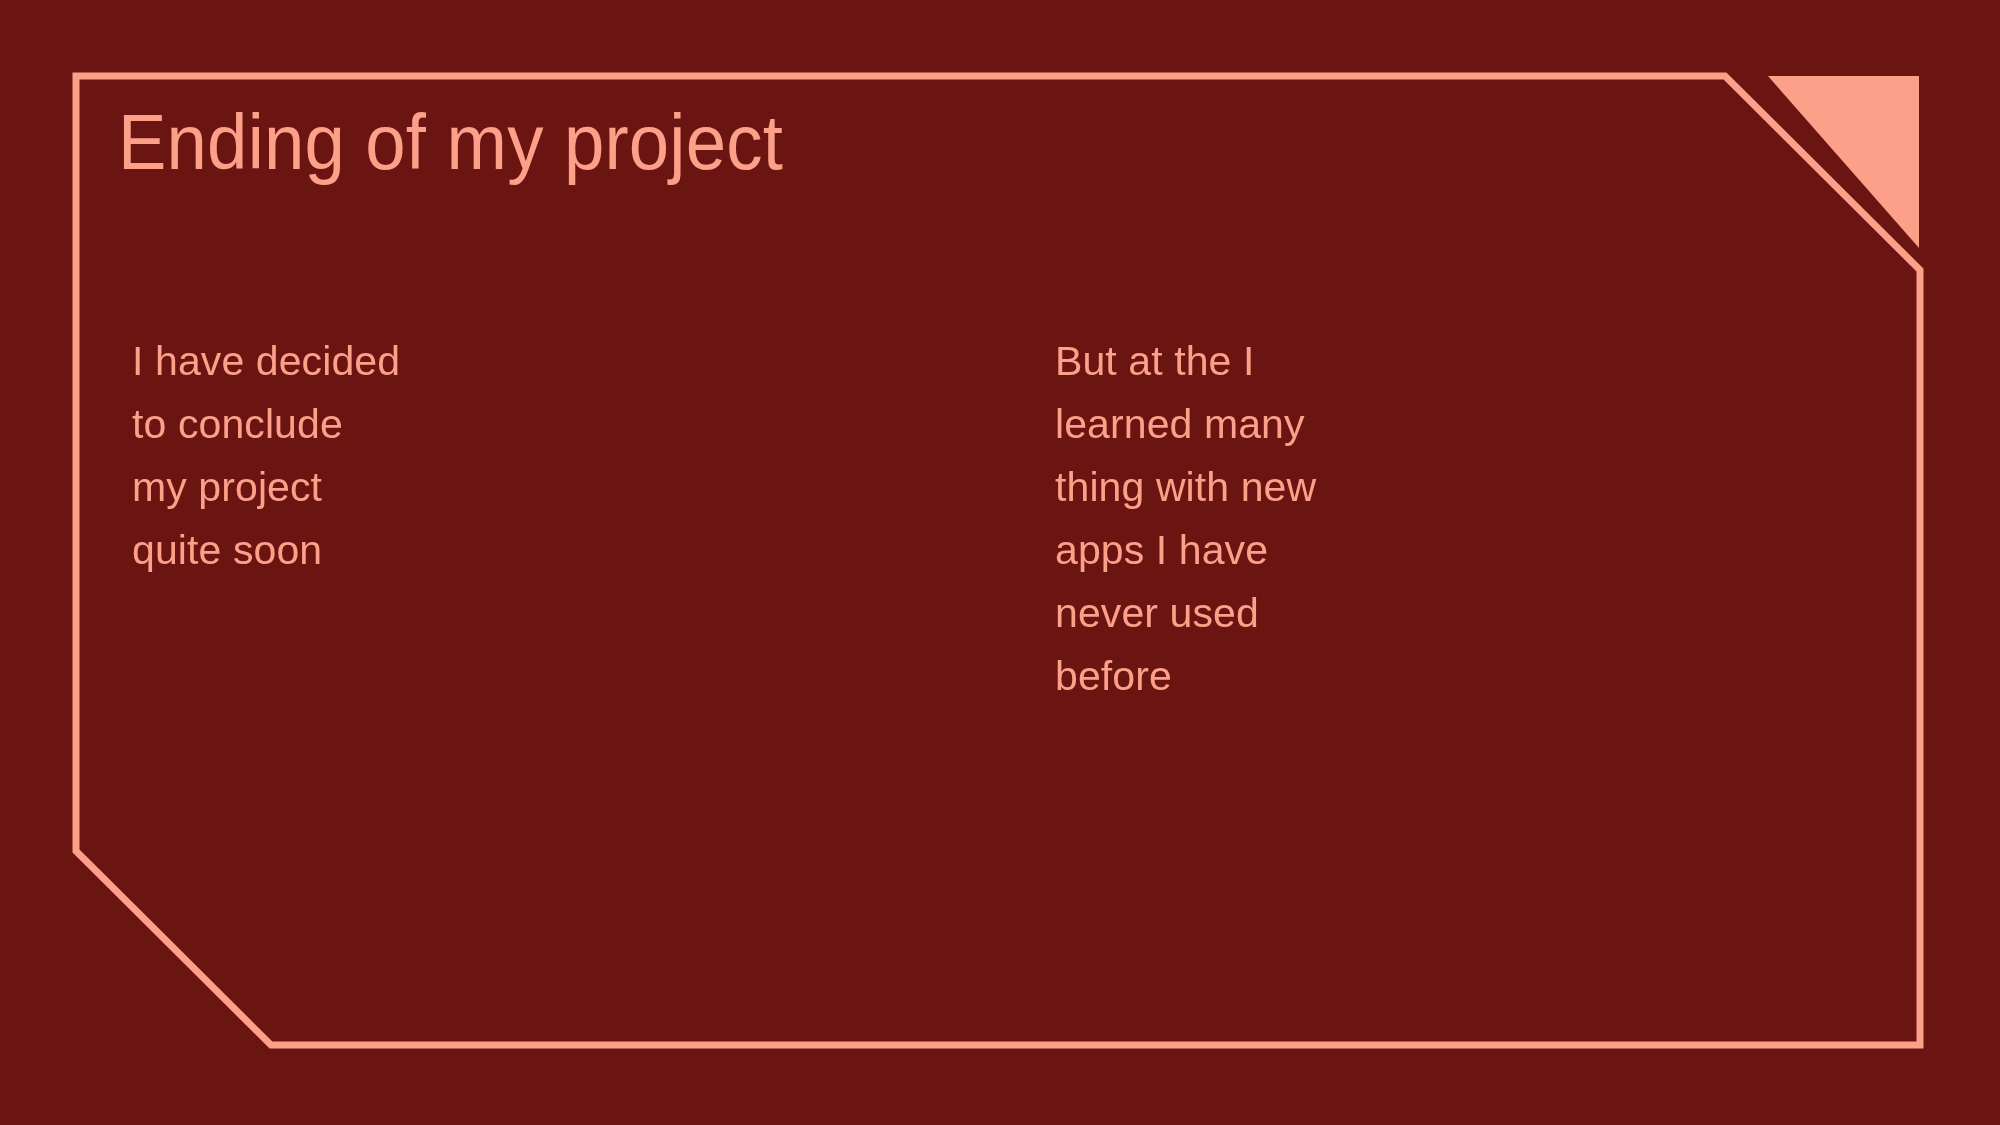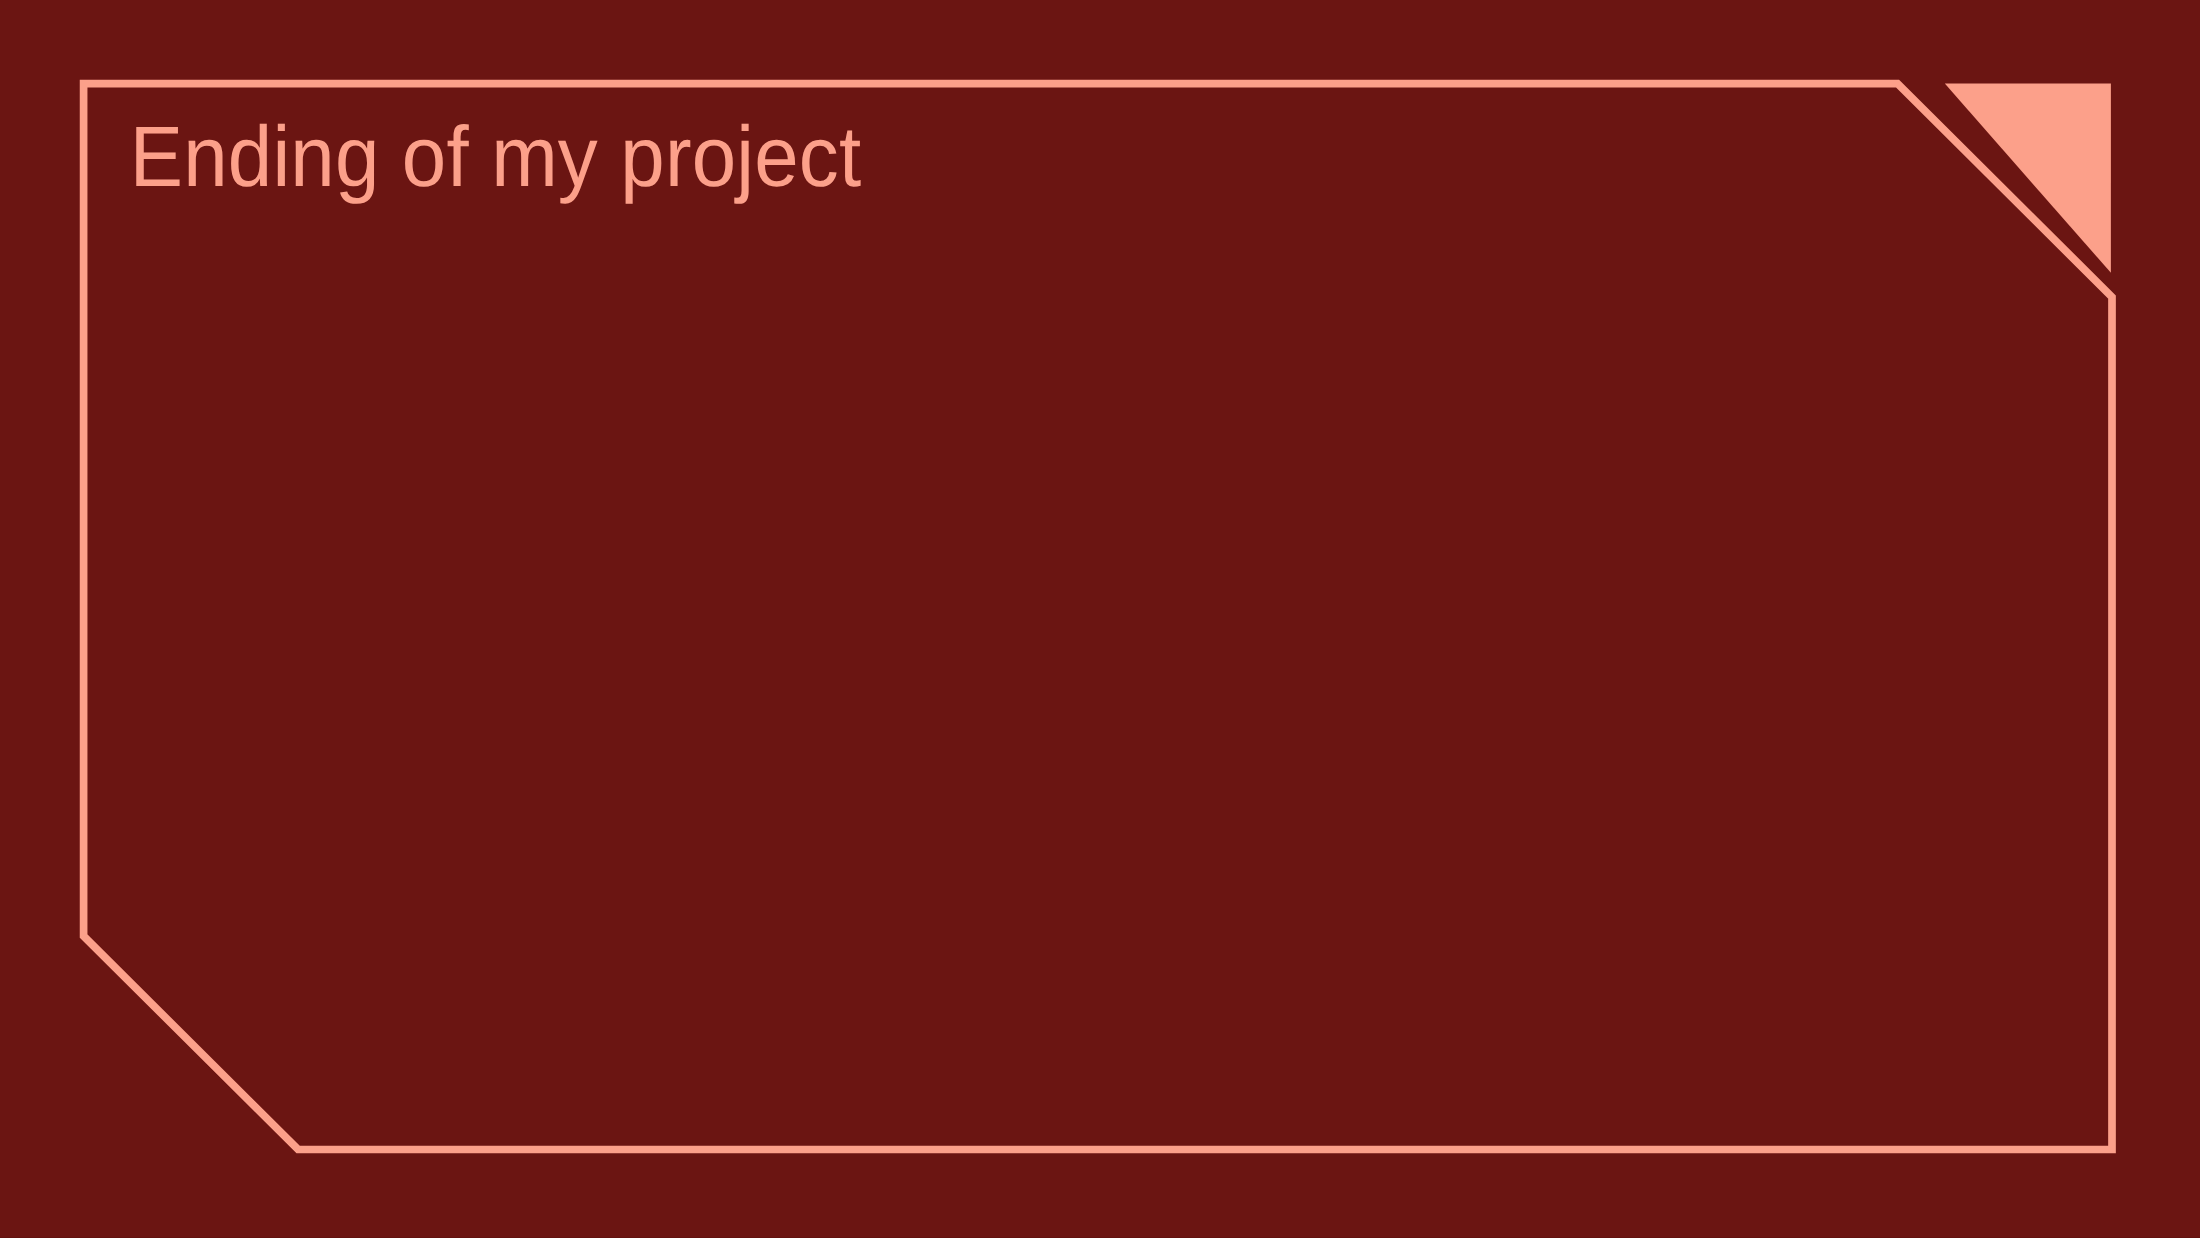--- a/index.html
+++ b/index.html
@@ -79,18 +79,20 @@
 
     <polygon points="1768,76 1919,76 1919,248" fill="#fca08a"></polygon>
 
     <polygon points="76,76 1725,76 1920,270 1920,1045 271,1045 76,851" fill="none" stroke="#fca08a" stroke-width="7" stroke-linejoin="miter"></polygon>
   </svg>
 
   <div id="title">Ending of my project</div>
 
   <div id="columns">
 
+    <div class="col" id="col-1">I have decided to conclude my project quite soon</div>
 
 
+    <div class="col" id="col-3">But at the I learned many thing with new apps I have never used before</div>
 
   </div>
 
 </div>
 
 </body></html>

